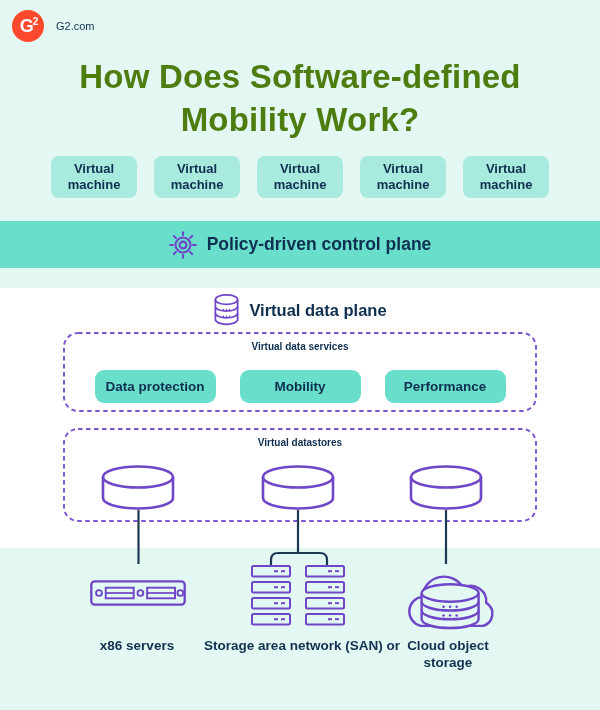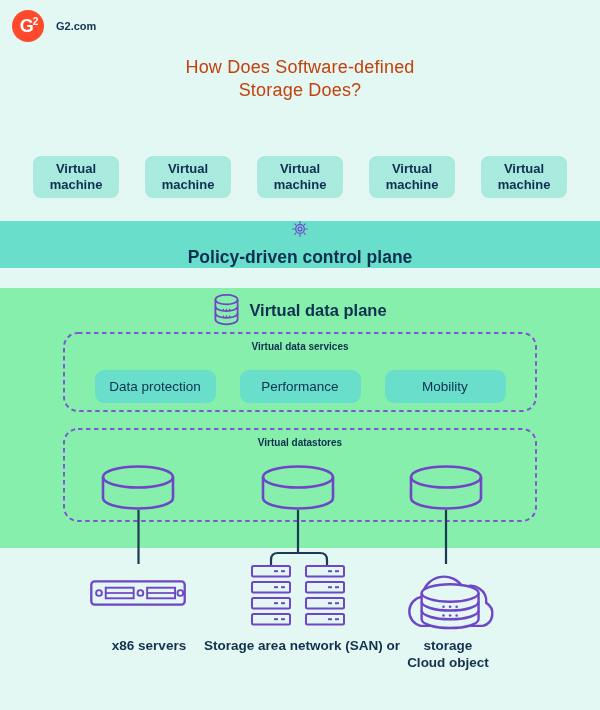--- a/index.html
+++ b/index.html
@@ -10,81 +10,81 @@
     -webkit-font-smoothing:antialiased;
   }
   #page{position:relative;width:600px;height:710px;background:#e3f7f3;overflow:hidden;color:#0e2f50;}
 
   
   .logo{position:absolute;left:12px;top:10px;width:32px;height:32px;border-radius:50%;
     background:#ff492c;color:#ffffff;display:flex;align-items:center;justify-content:center;
     font-weight:bold;}
   .logo .g{font-size:18px;line-height:1;margin-left:2px;}
   .logo .two{font-size:10px;line-height:1;margin:-9px 0 0 -1px;}
-  .site-label{position:absolute;left:56px;top:20px;font-size:11px;font-weight:bold;color:#123450;}
+  .site-label{position:absolute;left:56px;top:20px;font-size:11px;font-weight:normal;color:#123450;}
 
   
   .title{position:absolute;top:56px;left:0;right:0;text-align:center;
-    font-size:18px;font-weight:normal;line-height:1.3;letter-spacing:.2px;color:#c2410c;}
+    font-size:33px;font-weight:bold;line-height:1.3;letter-spacing:.2px;color:#4d7c0f;}
   .title span{display:block;}
 
   
-  .vm-row{position:absolute;top:156px;left:0;right:0;display:flex;justify-content:center;gap:26px;}
+  .vm-row{position:absolute;top:156px;left:0;right:0;display:flex;justify-content:center;gap:17px;}
   .vm-pill{width:86px;height:42px;background:#a8eadd;border-radius:8px;
     display:flex;align-items:center;justify-content:center;text-align:center;
     font-size:13px;font-weight:bold;line-height:1.25;padding:0 6px;box-sizing:border-box;}
 
   
   .policy-band{position:absolute;top:221px;left:0;width:600px;height:47px;background:#69dfcb;
-    display:flex;align-items:center;justify-content:center;gap:10px;flex-direction:column;}
+    display:flex;align-items:center;justify-content:center;gap:10px;}
   .policy-label{font-size:17.5px;font-weight:bold;}
 
   
-  .plane{position:absolute;top:288px;left:0;width:600px;height:260px;background:#86efac;}
+  .plane{position:absolute;top:288px;left:0;width:600px;height:260px;background:#ffffff;}
   .plane-header{position:absolute;top:5px;left:0;right:0;display:flex;align-items:center;justify-content:center;gap:9px;}
   .plane-title{font-size:16.5px;font-weight:bold;}
 
   .dashed-box{position:absolute;left:63px;width:474px;}
   .dashed-box > svg.frame{position:absolute;left:0;top:0;}
   .services-box{top:44px;height:80px;}
   .datastores-box{top:140px;height:94px;}
   .box-title{position:absolute;top:9px;left:0;width:100%;text-align:center;font-size:10px;font-weight:bold;}
   .chip-row{position:absolute;top:38px;left:0;right:0;display:flex;justify-content:center;gap:24px;}
   .chip{width:121px;height:33px;background:#69dfcb;border-radius:9px;
-    display:flex;align-items:center;justify-content:center;font-size:13.5px;font-weight:normal;}
+    display:flex;align-items:center;justify-content:center;font-size:13.5px;font-weight:bold;}
   .cyl{position:absolute;top:36px;}
   .cyl1{left:37px;} .cyl2{left:197px;} .cyl3{left:345px;}
 
   
   .connectors{position:absolute;left:0;top:0;pointer-events:none;}
   .hw-icon{position:absolute;}
   .x86-pos{left:89px;top:580px;}
   .san-pos{left:250px;top:564px;}
   .cloud-pos{left:394px;top:558px;}
 
   .hw-label{position:absolute;top:637px;text-align:center;font-size:13.5px;font-weight:bold;line-height:1.28;color:#12314f;}
   .hw-label span{display:block;}
-  .hw-label-1{left:79px;width:140px;text-align:center;}
+  .hw-label-1{left:67px;width:140px;text-align:center;}
   .hw-label-2{left:189px;width:226px;}
   .hw-label-3{left:393px;width:110px;}
 </style>
 </head>
 <body>
 
 <div id="page">
 
   <div class="logo">
     <span class="g">G</span>
     <span class="two">2</span>
   </div>
   <div class="site-label">G2.com</div>
 
   <div class="title">
     <span>How Does Software-defined</span>
-    <span>Storage Does?</span>
+    <span>Mobility Work?</span>
   </div>
 
   <div class="vm-row">
     <div class="vm-pill">Virtual machine</div>
     <div class="vm-pill">Virtual machine</div>
     <div class="vm-pill">Virtual machine</div>
     <div class="vm-pill">Virtual machine</div>
     <div class="vm-pill">Virtual machine</div>
   </div>
 
@@ -124,22 +124,22 @@
       <span class="plane-title">Virtual data plane</span>
     </div>
 
     <div class="dashed-box services-box">
       <svg class="frame" width="474" height="80" viewBox="0 0 474 80" fill="none">
         <rect x="1" y="1" width="472" height="78" rx="14" stroke="#7e57d1" stroke-width="2" stroke-dasharray="4.5 3.5"></rect>
       </svg>
       <div class="box-title">Virtual data services</div>
       <div class="chip-row">
         <div class="chip">Data protection</div>
+        <div class="chip">Mobility</div>
         <div class="chip">Performance</div>
-        <div class="chip">Mobility</div>
       </div>
     </div>
 
     <div class="dashed-box datastores-box">
       <svg class="frame" width="474" height="94" viewBox="0 0 474 94" fill="none">
         <rect x="1" y="1" width="472" height="92" rx="14" stroke="#7e57d1" stroke-width="2" stroke-dasharray="4.5 3.5"></rect>
       </svg>
       <div class="box-title">Virtual datastores</div>
       <svg class="cyl cyl1" width="76" height="48" viewBox="0 0 76 48" fill="none" stroke="#6f46c7" stroke-width="2.6">
         <path d="M3,13 V34 A35,10.5 0 0 0 73,34 V13"></path>
@@ -221,17 +221,17 @@
     </g>
   </svg>
 
   <div class="hw-label hw-label-1">
     <span>x86 servers</span>
   </div>
   <div class="hw-label hw-label-2">
     <span>Storage area network (SAN) or</span>
   </div>
   <div class="hw-label hw-label-3">
+    <span>Cloud object</span>
     <span>storage</span>
-    <span>Cloud object</span>
   </div>
 
 </div>
 
 </body></html>

